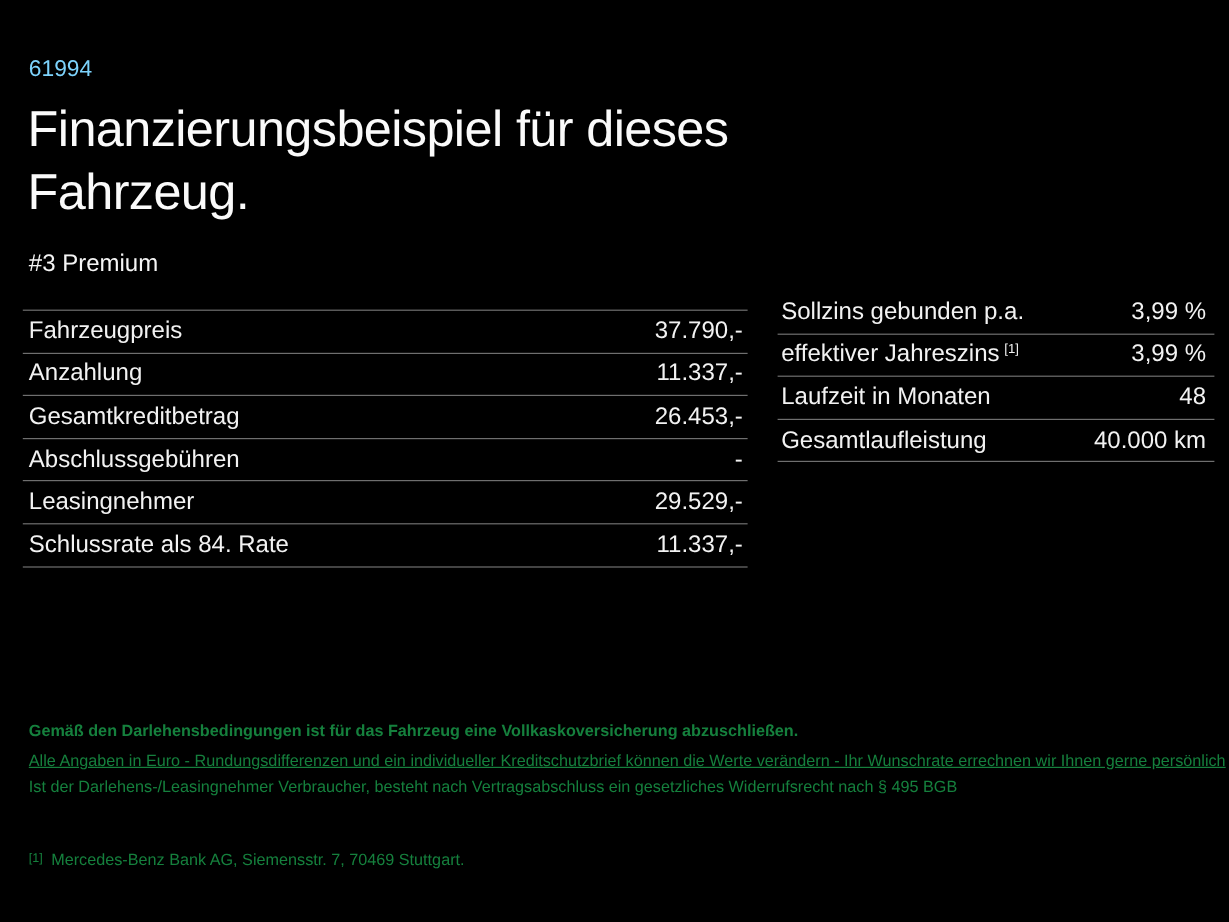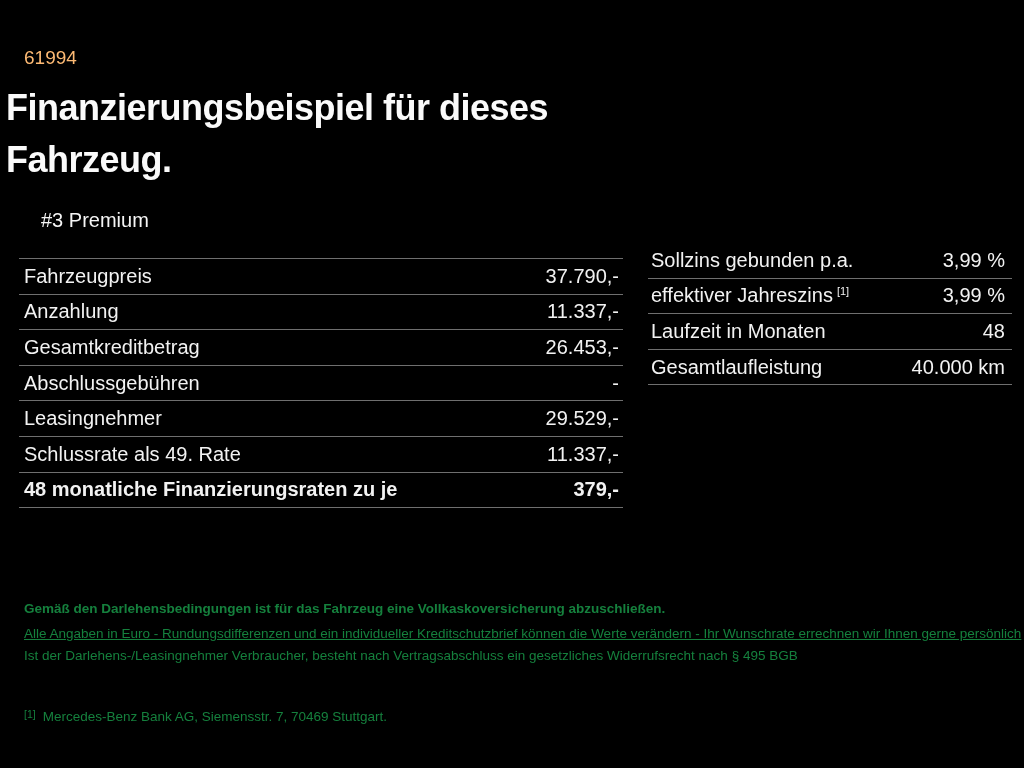--- a/index.html
+++ b/index.html
@@ -11,31 +11,31 @@
   html, body {
     width: 1024px; height: 768px;
     background: var(--background, #000);
     font-family: "Liberation Sans", sans-serif;
     color: var(--text, #f2f2f2);
     overflow: hidden;
     position: relative;
   }
   .doc-number {
     position: absolute; left: 24px; top: 47px;
-    font-size: 19px; color: #fdba74;
+    font-size: 19px; color: #7dd3fc;
   }
   .page-title {
-    position: absolute; left: 6px; top: 82px;
-    font-size: 36px; line-height: 52px; font-weight: 700;
+    position: absolute; left: 23px; top: 82px;
+    font-size: 42px; line-height: 52px; font-weight: 400;
     letter-spacing: -0.5px; color: #fafafa;
     width: 720px;
   }
   .section-label {
     position: absolute; left: 24px; top: 209px;
-    font-size: 20px; color: #f5f5f5; margin-left: 17px;
+    font-size: 20px; color: #f5f5f5;
   }
   .table {
     position: absolute;
     font-size: 20px;
   }
   .finance-table {
     left: 19px; top: 258px; width: 604px;
     border-top: 1px solid var(--divider, #6f6f6f);
   }
   .conditions-table {
@@ -97,26 +97,22 @@
   </div>
   <div class="row">
     <span class="label">Abschlussgebühren</span>
     <span class="value">-</span>
   </div>
   <div class="row">
     <span class="label">Leasingnehmer</span>
     <span class="value">29.529,-</span>
   </div>
   <div class="row">
-    <span class="label">Schlussrate als 49. Rate</span>
+    <span class="label">Schlussrate als 84. Rate</span>
     <span class="value">11.337,-</span>
-  </div>
-  <div class="row bold">
-    <span class="label">48 monatliche Finanzierungsraten zu je</span>
-    <span class="value">379,-</span>
   </div>
 </div>
 
 <div class="table conditions-table">
   <div class="row">
     <span class="label">Sollzins gebunden p.a.</span>
     <span class="value">3,99 %</span>
   </div>
   <div class="row">
     <span class="label"><span>effektiver Jahreszins</span><span class="sup">[1]</span></span>

